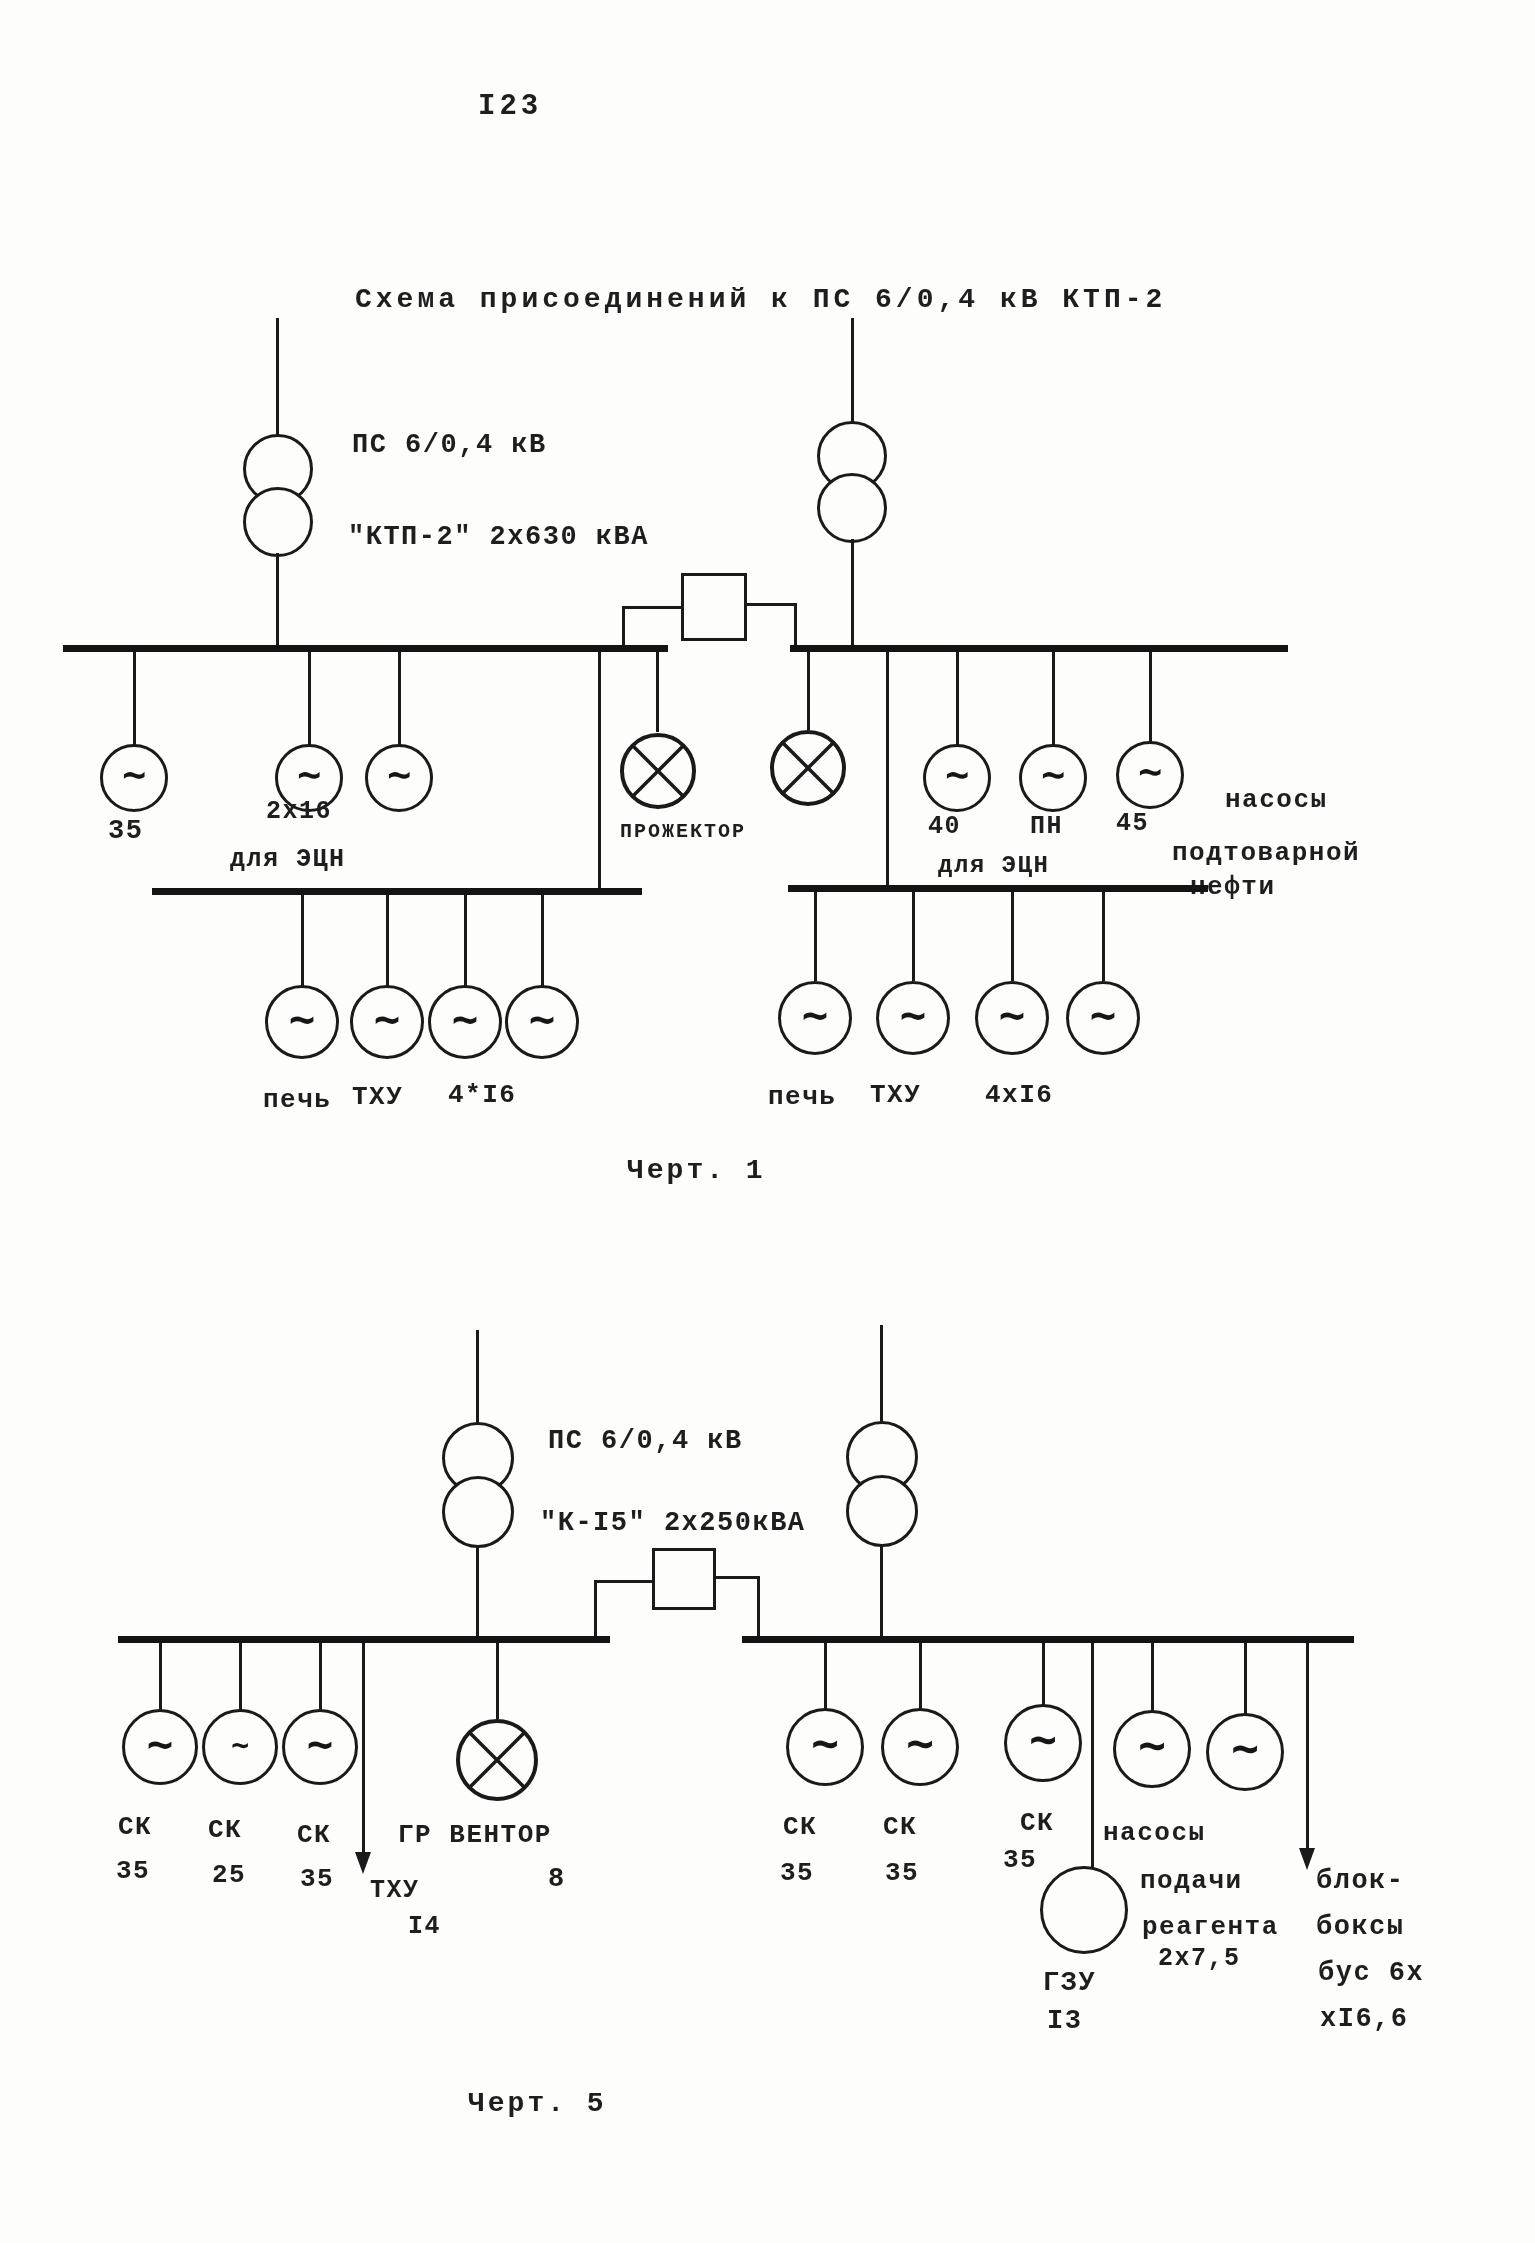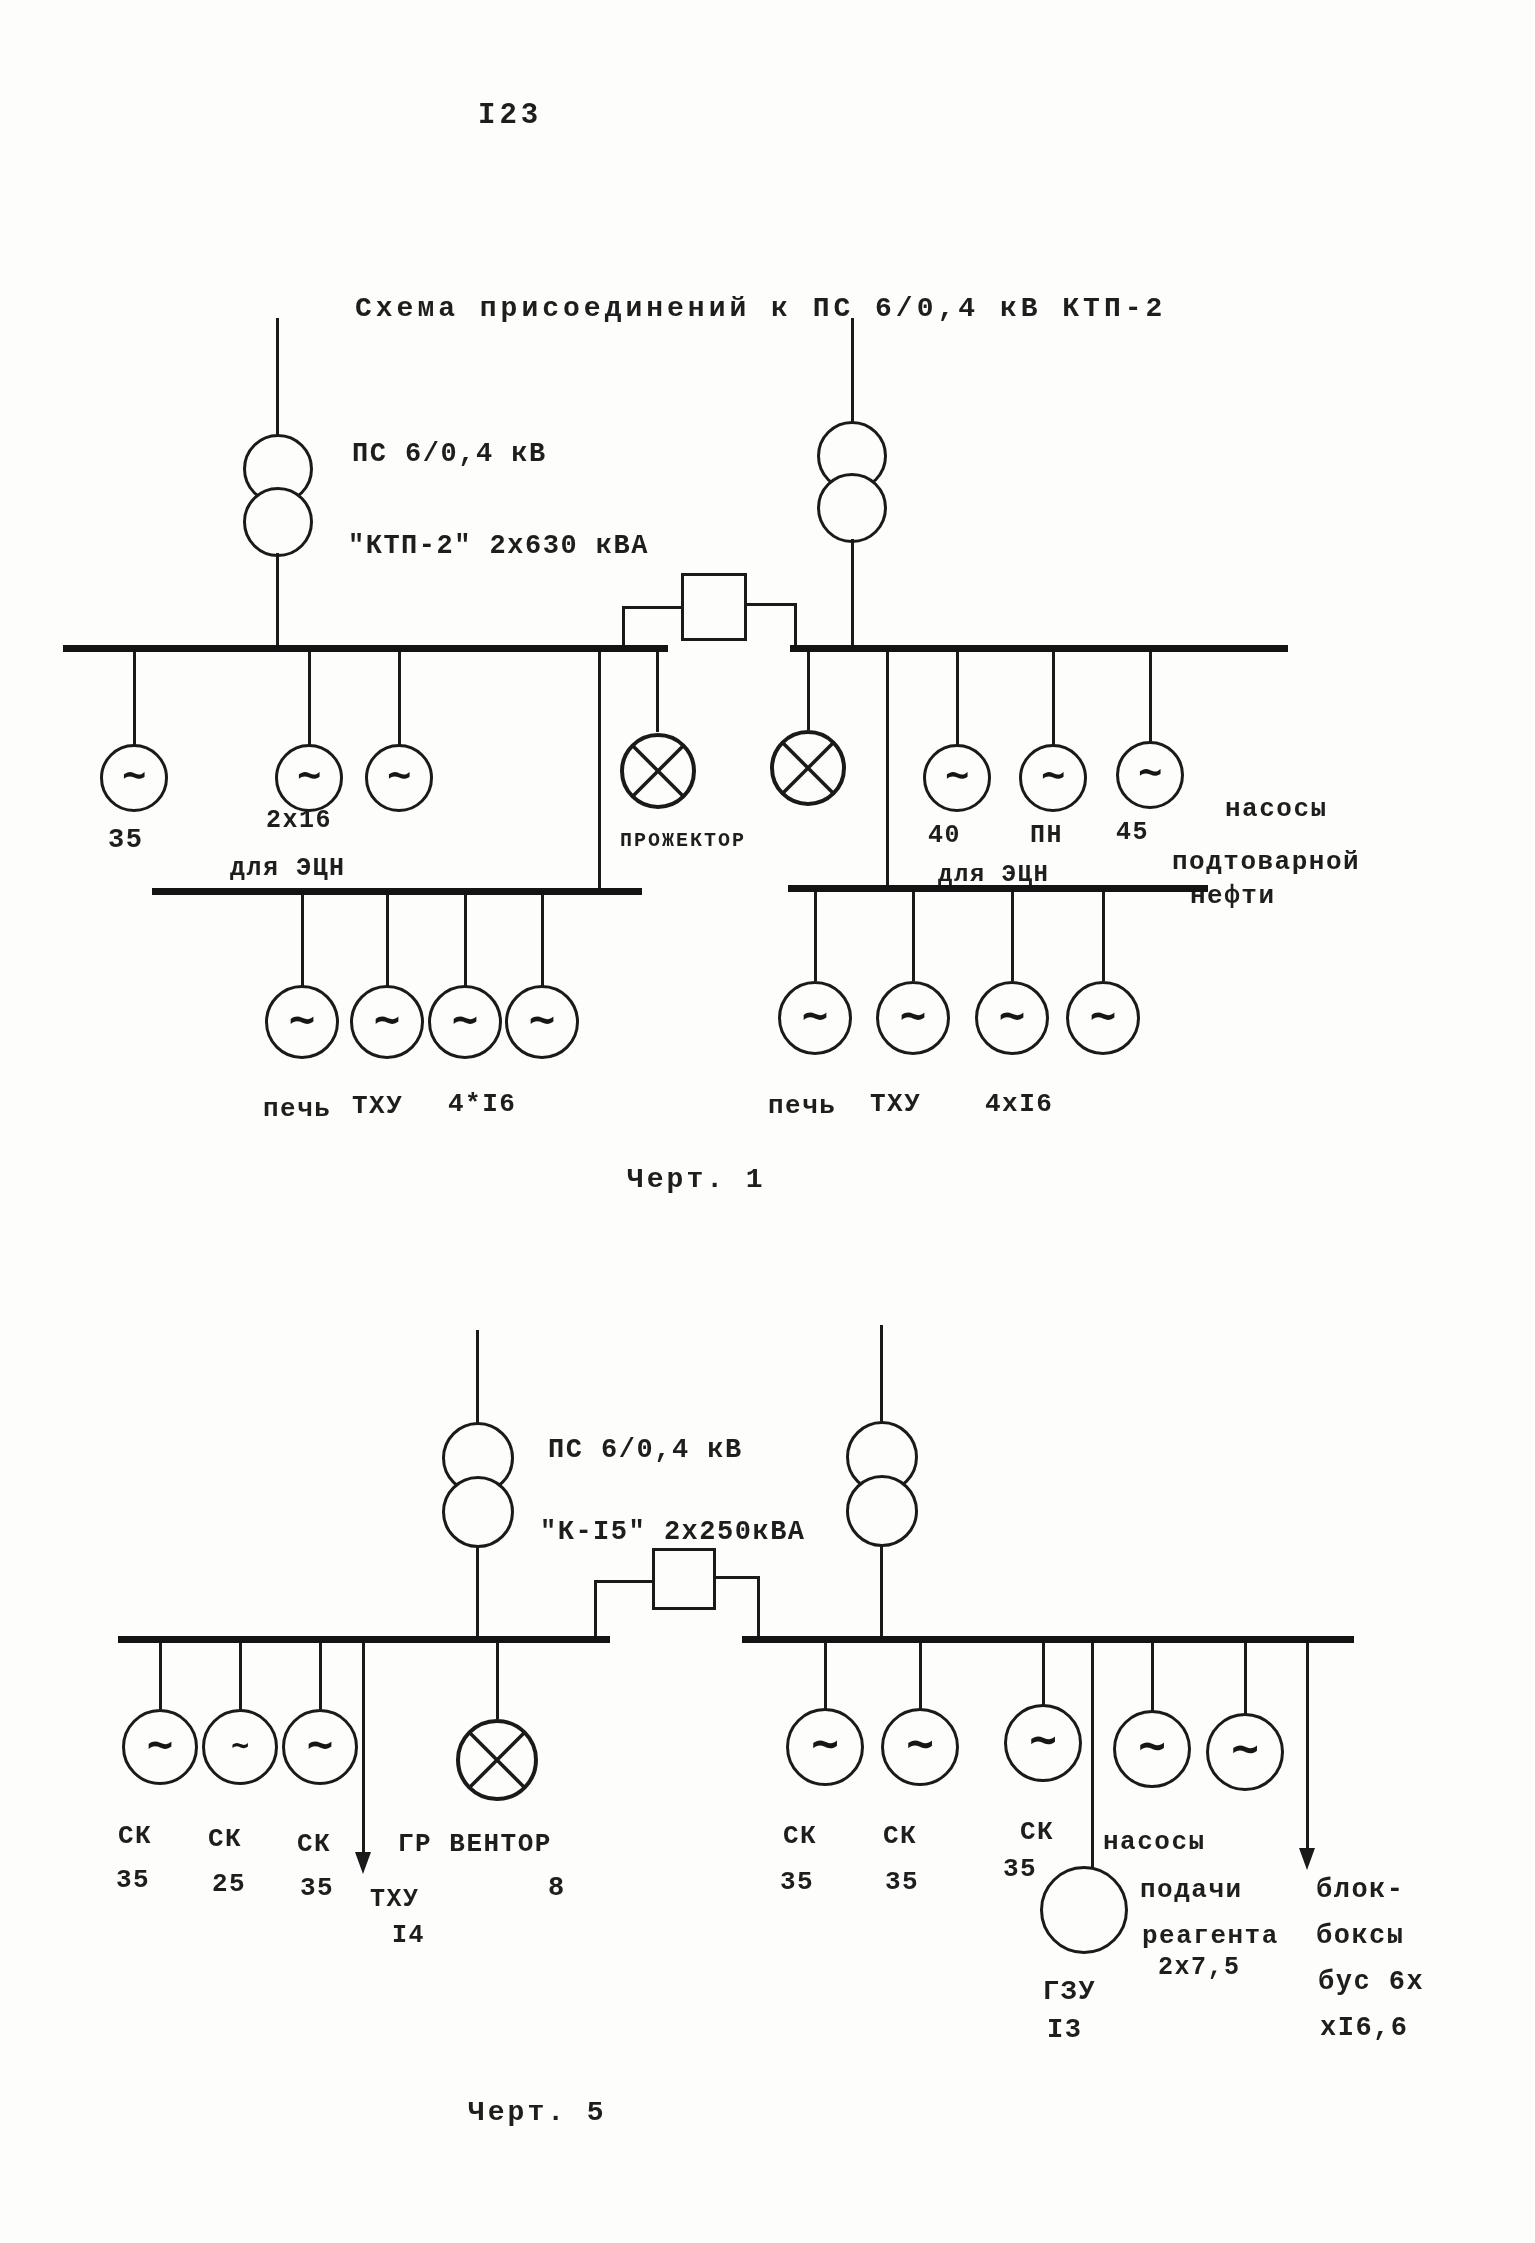--- a/index.html
+++ b/index.html
@@ -12,21 +12,20 @@
     color:#1b1b1b;
     overflow:hidden;
   }
   .lbl{
     position:absolute;
     font-weight:700;
     font-size:26px;
     letter-spacing:1.5px;
     white-space:nowrap;
     color:#1e1e1e;
-    margin-top:9px;
   }
   .title{font-size:28px;letter-spacing:4px;}
   .caption{font-size:28px;letter-spacing:3px;}
   .bus{position:absolute;height:7px;background:#141414;}
   .vline{position:absolute;width:3px;background:#1a1a1a;}
   .hline{position:absolute;height:3px;background:#1a1a1a;}
   .circle{
     position:absolute;box-sizing:border-box;
     border:3px solid #1a1a1a;border-radius:50%;
     background:#fdfdfc;
@@ -218,21 +217,21 @@
   <div class="lbl" style="left:118px;top:1812px;">СК</div>
   <div class="lbl" style="left:116px;top:1856px;">35</div>
   <div class="lbl" style="left:208px;top:1815px;">СК</div>
   <div class="lbl" style="left:212px;top:1860px;">25</div>
   <div class="lbl" style="left:297px;top:1820px;">СК</div>
   <div class="lbl" style="left:300px;top:1864px;">35</div>
 
   <div class="vline" style="left:362px;top:1643px;height:220px;"></div>
   <div class="arrowhead" style="left:355px;top:1852px;"></div>
   <div class="lbl" style="left:370px;top:1876px;font-size:25px;">ТХУ</div>
-  <div class="lbl" style="left:392px;top:1912px;font-size:25px;">I4</div>
+  <div class="lbl" style="left:408px;top:1912px;font-size:25px;">I4</div>
 
   <div class="vline" style="left:496px;top:1643px;height:76px;"></div>
   <svg style="left:453px;top:1716px;" width="88" height="88">
     <circle cx="44" cy="44" r="39" fill="none" stroke="#1a1a1a" stroke-width="4"></circle>
     <line x1="17" y1="17" x2="71" y2="71" stroke="#1a1a1a" stroke-width="3.5"></line>
     <line x1="71" y1="17" x2="17" y2="71" stroke="#1a1a1a" stroke-width="3.5"></line>
   </svg>
   <div class="lbl" style="left:398px;top:1820px;">ГР ВЕНТОР</div>
   <div class="lbl" style="left:548px;top:1864px;font-size:27px;">8</div>
 

